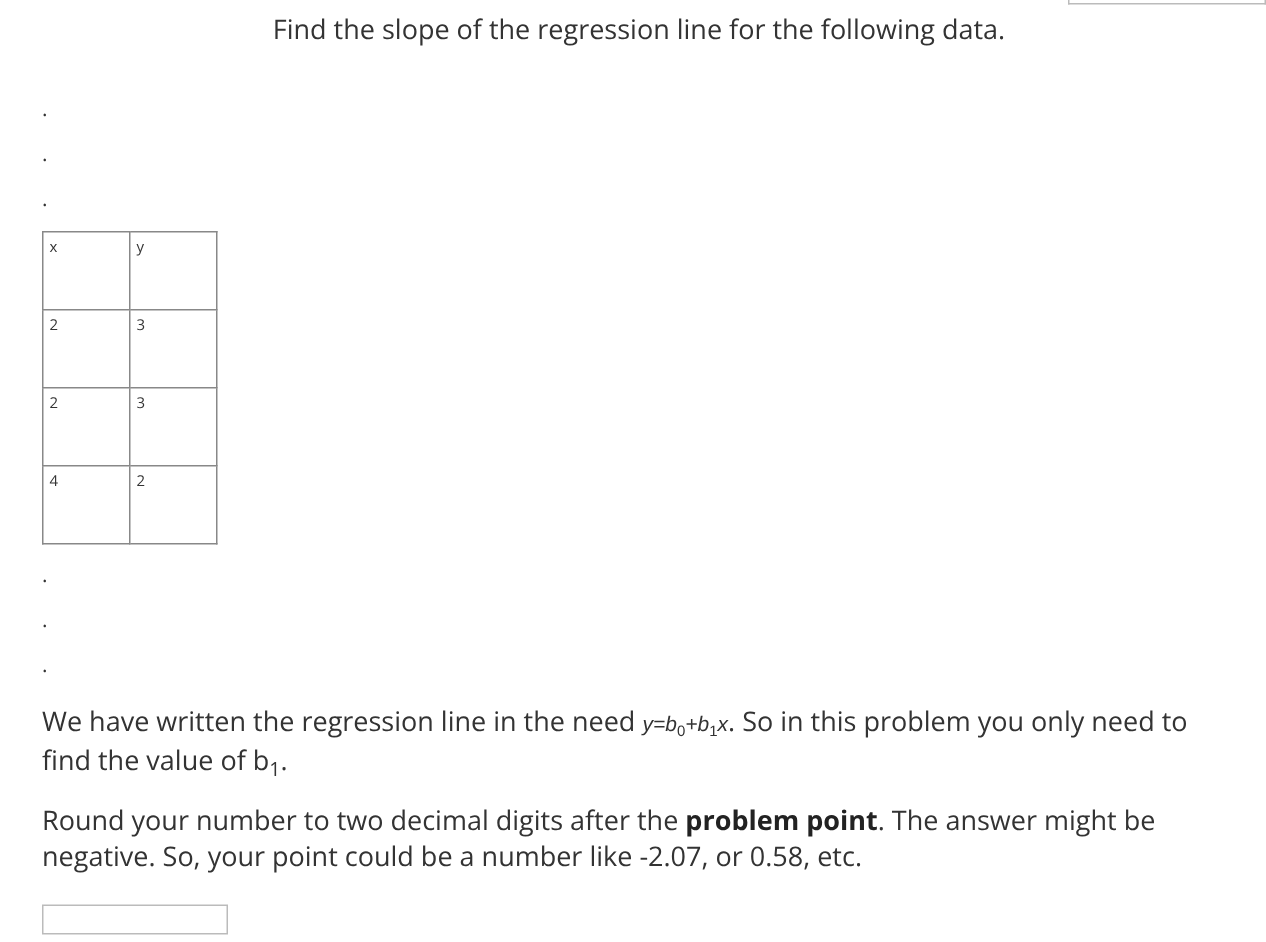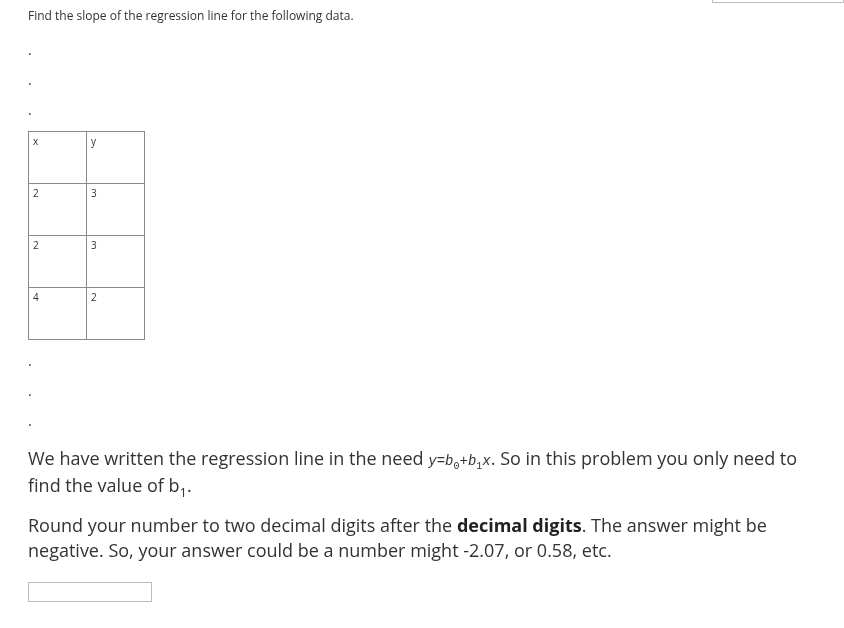--- a/index.html
+++ b/index.html
@@ -10,24 +10,25 @@
     body {
       font-family: "Segoe UI", "Open Sans", Arial, sans-serif;
       background: #ffffff;
       color: #333333;
       width: 844px;
       height: 628px;
       position: relative;
       padding: 8px 20px 20px 28px;
     }
     .question-text {
-      font-size: 12px;
+      font-size: 18px;
       color: #333333;
       line-height: 1.4;
-      margin-bottom: 10px;
+      margin-bottom: 25px;
+      text-align: center;
     }
     .dots-wrapper {
       margin-top: 6px;
       margin-bottom: 6px;
     }
     .dot {
       font-size: 14px;
       color: #333;
       line-height: 30px;
       height: 30px;
@@ -48,21 +49,21 @@
       background: #fff;
     }
     .explain-text {
       font-size: 18px;
       color: #333333;
       line-height: 1.35;
       margin-top: 10px;
       margin-bottom: 12px;
     }
     .formula {
-      font-family: Liberation Mono, monospace;
+      font-family: Liberation Sans, sans-serif;
       font-style: italic;
       font-size: 14px;
     }
     .sub {
       font-size: 10px;
       vertical-align: sub;
       font-style: normal;
     }
     .strong {
       font-weight: 700;
@@ -129,19 +130,19 @@
   <div class="dot">.</div>
   <div class="dot">.</div>
 </div>
 
 <div class="explain-text">
   <span>We have written the regression line in the need </span>
   <span class="formula"><span>y</span><span>=</span><span>b</span><span class="sub">0</span><span>+</span><span>b</span><span class="sub">1</span><span>x</span></span><span>. So in this problem you only need to find the value of b</span><span class="sub" style="font-size:13px;">1</span><span>.</span>
 </div>
 
 <div class="explain-text">
-  <span>Round your number to two decimal digits after the </span><span class="strong">decimal digits</span><span>. The answer might be negative. So, your answer could be a number might -2.07, or 0.58, etc.</span>
+  <span>Round your number to two decimal digits after the </span><span class="strong">problem point</span><span>. The answer might be negative. So, your point could be a number like -2.07, or 0.58, etc.</span>
 </div>
 
 <input type="text" class="answer-input" style="">
 
 
 
 
 </body></html>

